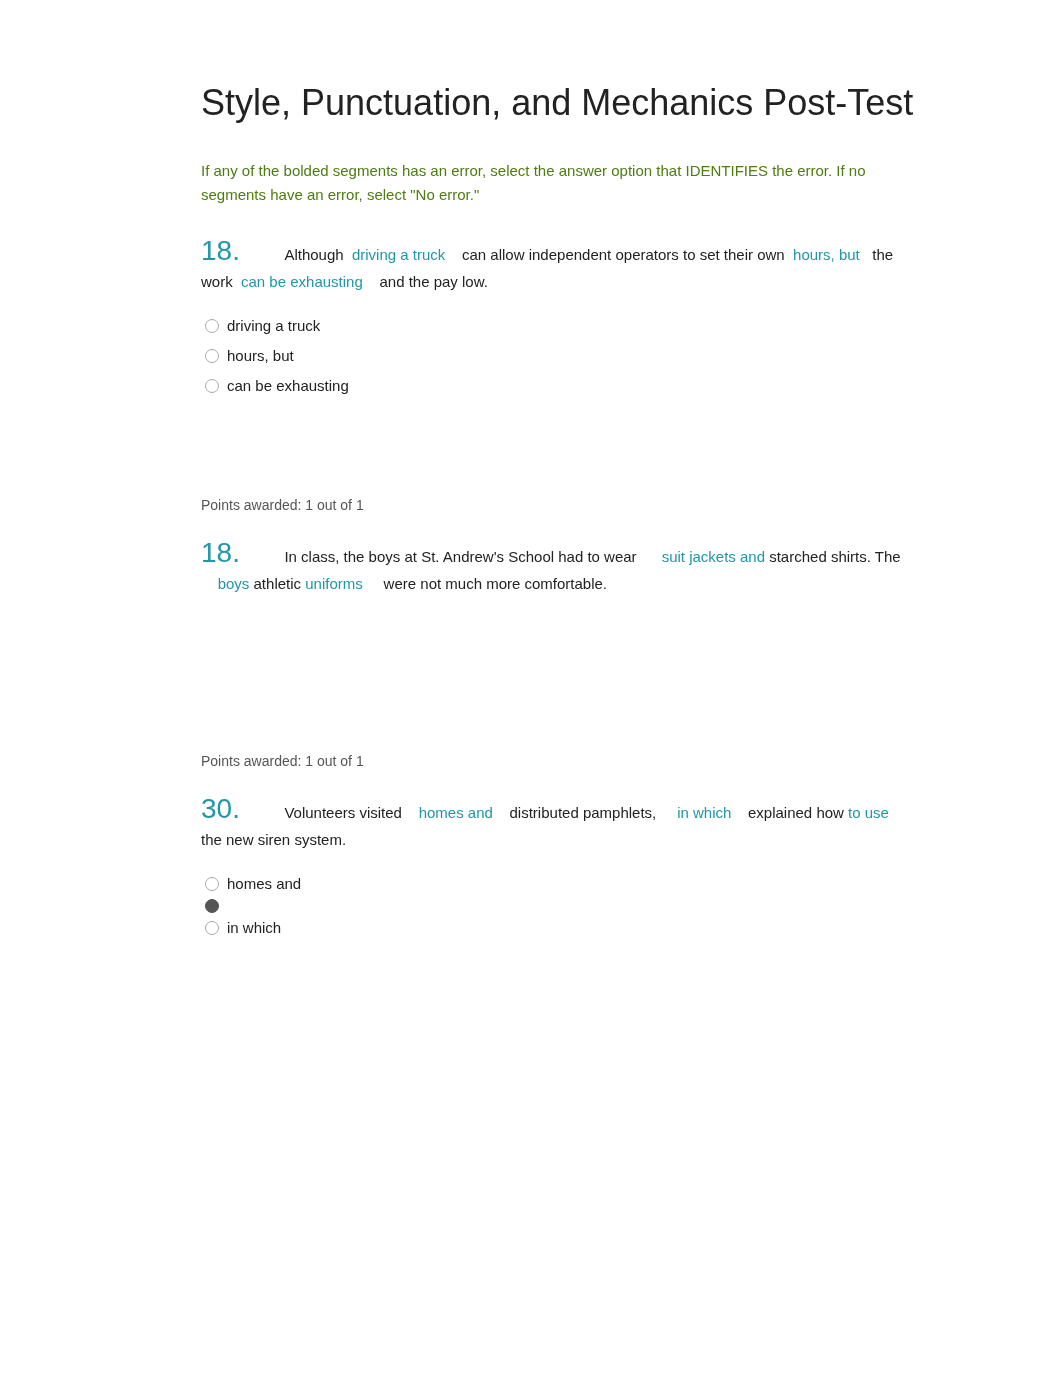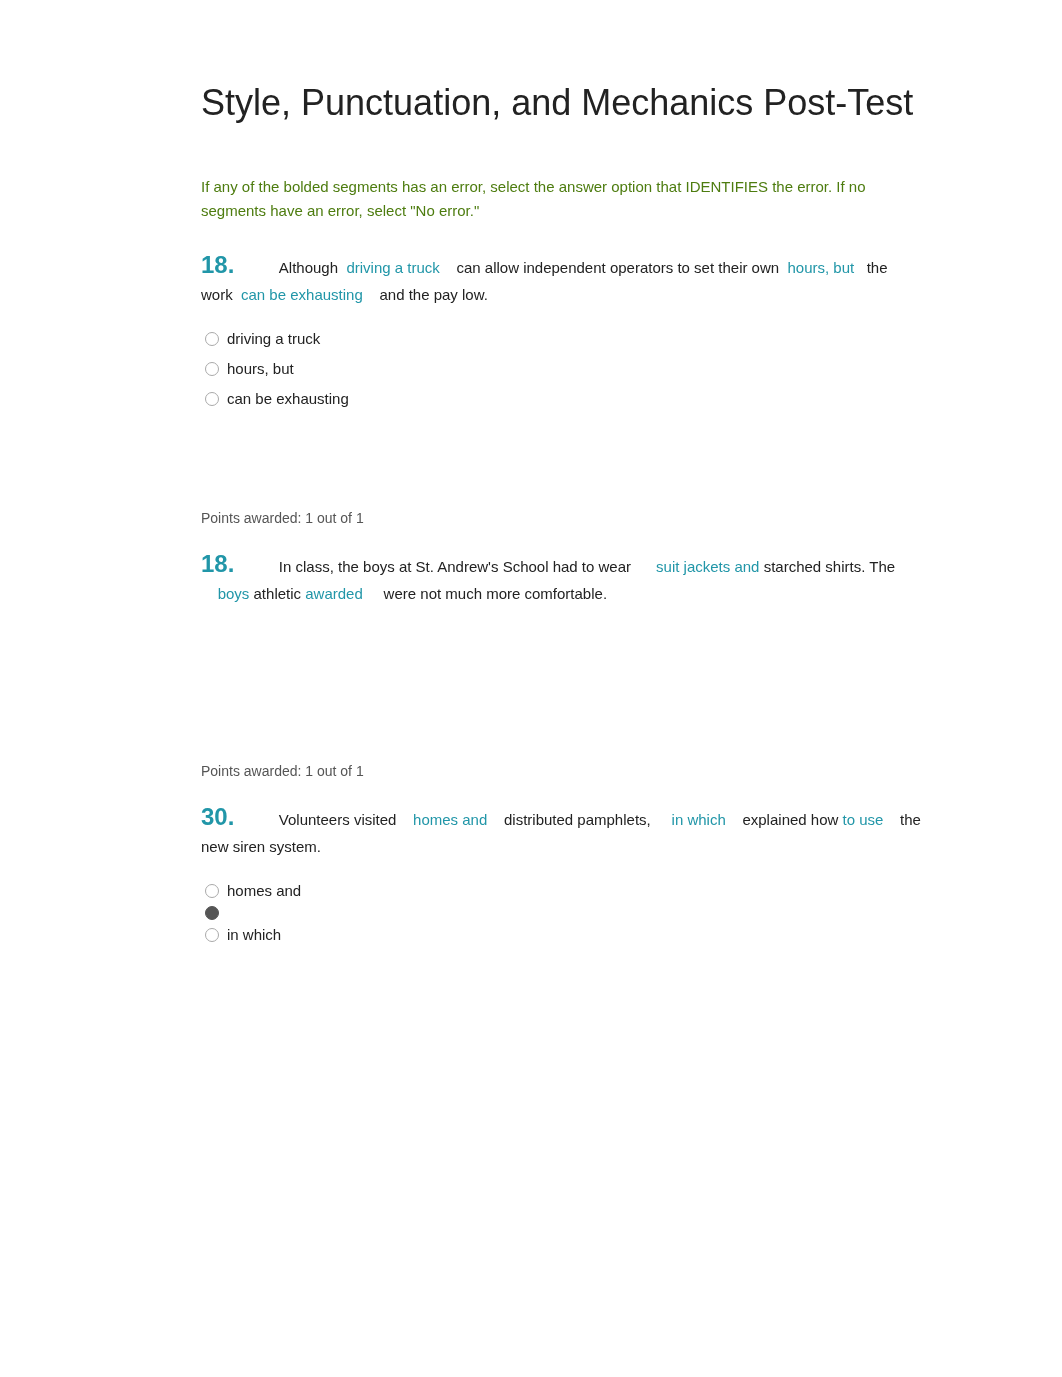--- a/index.html
+++ b/index.html
@@ -18,35 +18,35 @@
     .page-container {
       max-width: 860px;
       margin: 0 auto;
       padding: 80px 40px 60px 100px;
     }
     .page-title {
       font-size: 36px;
       font-weight: normal;
       color: #222222;
       line-height: 1.3;
-      margin-bottom: 48px;
+      margin-bottom: 32px;
     }
     .instructions {
       font-size: 15px;
       color: #4d7c0f;
       line-height: 1.6;
       margin-bottom: 28px;
     }
     .question-block {
       margin-bottom: 20px;
     }
     .question-number {
-      font-size: 24px;
+      font-size: 28px;
       color: #2196a8;
-      font-weight: bold;
+      font-weight: normal;
       display: inline;
       margin-right: 4px;
     }
     .question-text {
       font-size: 15px;
       color: #222222;
       line-height: 1.8;
       display: inline;
       margin-left: 36px;
     }
@@ -118,21 +118,21 @@
       </div>
     </div>
     <div class="spacer"></div>
     <p class="points-line">Points awarded: 1 out of 1</p>
   </div>
 
   <div class="question-block">
     <div>
       <span class="question-number">18.</span>
       <span class="question-text">
-        In class, the boys at St. Andrew's School had to wear &nbsp;&nbsp;&nbsp;&nbsp;&nbsp;<span class="highlight">suit jackets</span> <span class="highlight">and</span> starched shirts. The &nbsp;&nbsp;&nbsp;&nbsp;<span class="highlight">boys</span> athletic <span class="highlight">awarded</span> &nbsp;&nbsp;&nbsp; were not much more comfortable.
+        In class, the boys at St. Andrew's School had to wear &nbsp;&nbsp;&nbsp;&nbsp;&nbsp;<span class="highlight">suit jackets</span> <span class="highlight">and</span> starched shirts. The &nbsp;&nbsp;&nbsp;&nbsp;<span class="highlight">boys</span> athletic <span class="highlight">uniforms</span> &nbsp;&nbsp;&nbsp; were not much more comfortable.
       </span>
     </div>
     <div class="spacer"></div>
     <div class="spacer"></div>
     <p class="points-line">Points awarded: 1 out of 1</p>
   </div>
 
   <div class="question-block">
     <div>
       <span class="question-number">30.</span>

